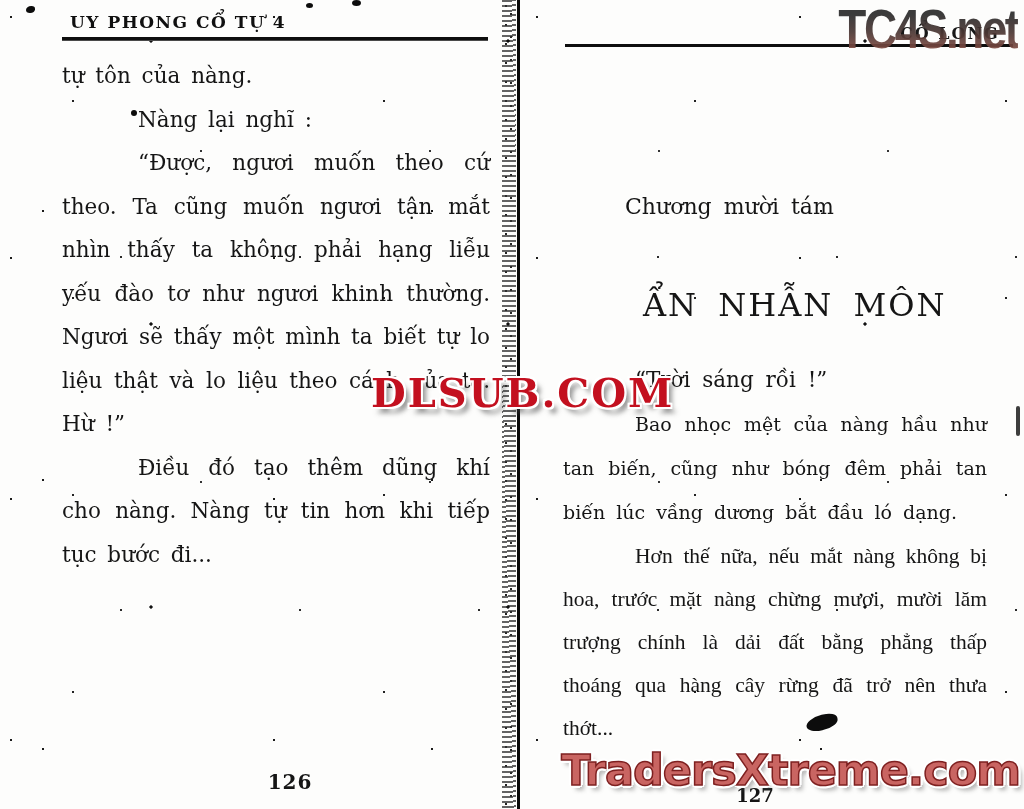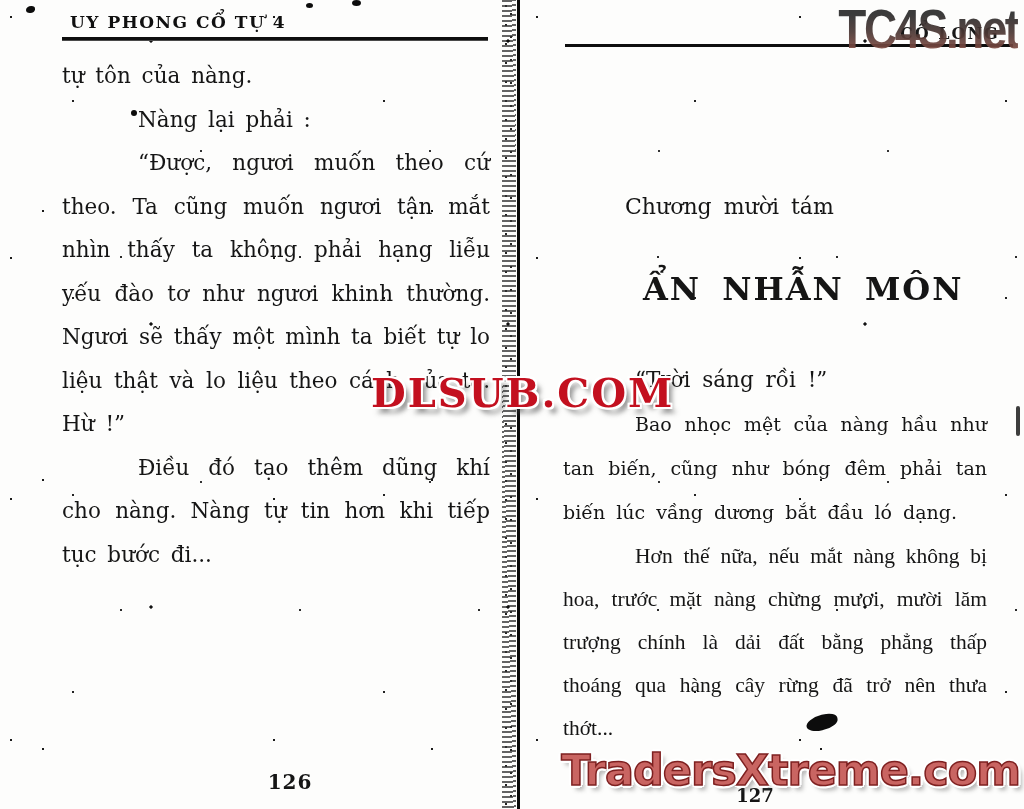--- a/index.html
+++ b/index.html
@@ -52,22 +52,22 @@
     opacity:.85;
   }
   .spine-line { position:absolute; left:16px; top:0; width:3px; height:100%; background:#090909; }
 
   
   .page-right { position:absolute; left:540px; top:0; width:484px; height:809px; }
   .pr-header { position:absolute; left:360px; top:24px;
     font-size:16px; font-weight:bold; letter-spacing:2px; color:#181818; }
   .pr-rule { position:absolute; left:25px; top:44px; width:448px; height:3px; background:#0e0e0e; }
   .pr-chapter-label { position:absolute; left:85px; top:194px; font-size:22px; word-spacing:5px; }
-  .pr-chapter-title { position:absolute; left:103px; top:270px;
-    font-size:32px; font-weight:bold; letter-spacing:2px; word-spacing:8px; }
+  .pr-chapter-title { position:absolute; left:103px; top:286px;
+    font-size:32px; font-weight:normal; letter-spacing:2px; word-spacing:8px; }
   .pr-body-1 { position:absolute; left:23px; top:357px; width:424px;
     font-size:21.5px; line-height:45px; }
   .pr-body-2 { position:absolute; left:23px; top:402px; width:424px;
     font-size:19px; line-height:44px; }
   .pr-body-3 { position:absolute; left:23px; top:535px; width:424px;
     font-size:21.5px; line-height:43px;font-family:Liberation Serif, serif; }
   .pr-body-1 p, .pr-body-2 p, .pr-body-3 p { text-align:justify; word-spacing:5px; }
   .pr-body-1 p.indent, .pr-body-2 p.indent, .pr-body-3 p.indent { text-indent:72px; }
   .page-num-right { position:absolute; left:175px; top:785px; width:80px;
     text-align:center; font-size:18px; font-weight:bold; }
@@ -113,21 +113,21 @@
   <div class="blob" style="left:131px; top:110px; width:6px; height:6px; border-radius:50%;"></div>
   <div class="blob" style="left:1016px; top:406px; width:4px; height:30px; border-radius:2px; opacity:.8;"></div>
   <div class="blob" style="left:806px; top:715px; width:32px; height:15px; border-radius:60% 45% 55% 50%; transform:rotate(-14deg);"></div>
 
   <div class="page-left">
     <div class="pl-header">UY PHONG CỔ TỰ 4</div>
     <div class="pl-rule"></div>
 
     <div class="pl-body">
       <p>tự tôn của nàng.</p>
-      <p class="indent">Nàng lại phải :</p>
+      <p class="indent">Nàng lại nghĩ :</p>
       <p class="indent">“Được, ngươi muốn theo cứ theo. Ta cũng muốn ngươi tận mắt nhìn thấy ta không phải hạng liễu yếu đào tơ như ngươi khinh thường. Ngươi sẽ thấy một mình ta biết tự lo liệu thật và lo liệu theo cách của ta. Hừ !”</p>
       <p class="indent">Điều đó tạo thêm dũng khí cho nàng. Nàng tự tin hơn khi tiếp tục bước đi...</p>
     </div>
 
     <div class="page-num-left">126</div>
   </div>
 
   <div class="spine">
     <div class="spine-noise"></div>
     <div class="spine-line"></div>

